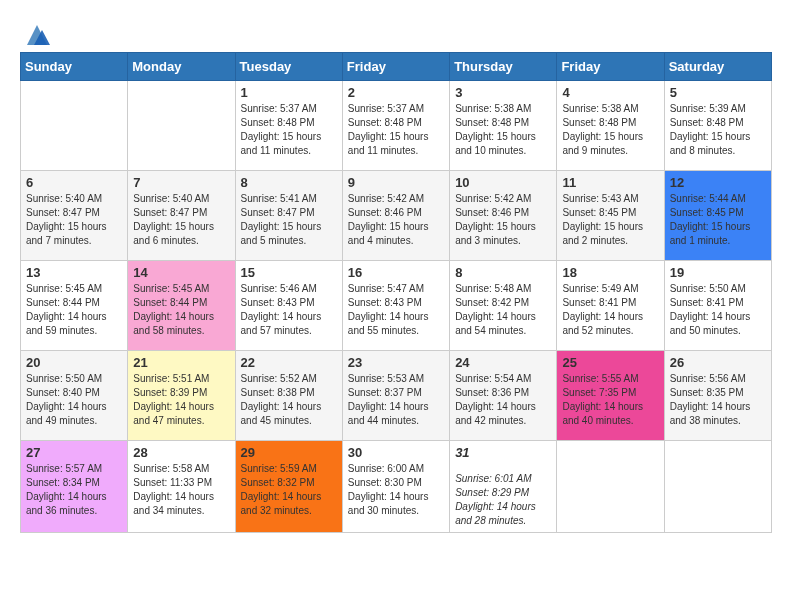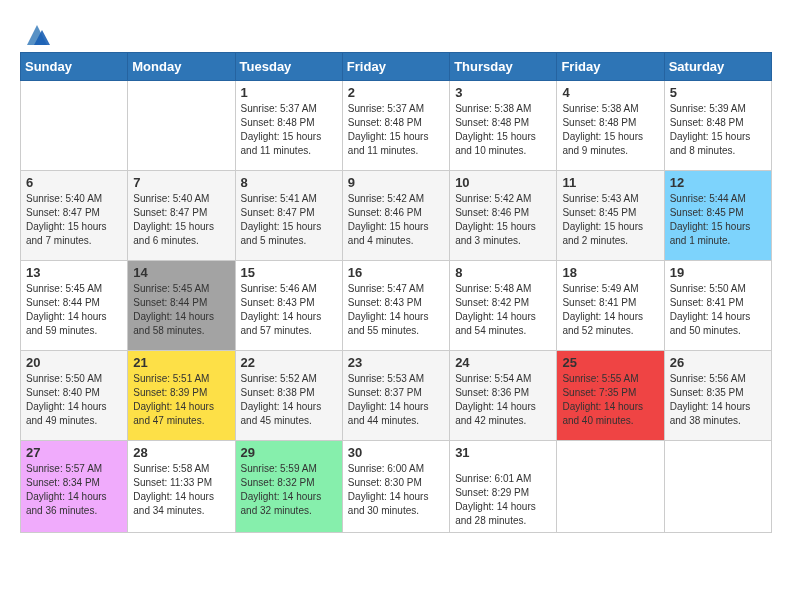--- a/index.html
+++ b/index.html
@@ -190,35 +190,35 @@
           <div class="day-info" style="white-space: pre-line;">Sunrise: 5:42 AM
 Sunset: 8:46 PM
 Daylight: 15 hours and 3 minutes.</div>
         </td>
         <td style="background-color: rgb(245, 245, 245);">
           <span class="day-number">11</span>
           <div class="day-info" style="white-space: pre-line;">Sunrise: 5:43 AM
 Sunset: 8:45 PM
 Daylight: 15 hours and 2 minutes.</div>
         </td>
-        <td style="background-color: #7dd3fc;">
+        <td style="background-color: #3b82f6;">
           <span class="day-number">12</span>
           <div class="day-info" style="white-space: pre-line;">Sunrise: 5:44 AM
 Sunset: 8:45 PM
 Daylight: 15 hours and 1 minute.</div>
         </td>
       </tr>
       <tr>
         <td style="background-color: rgb(255, 255, 255);">
           <span class="day-number">13</span>
           <div class="day-info" style="white-space: pre-line;">Sunrise: 5:45 AM
 Sunset: 8:44 PM
 Daylight: 14 hours and 59 minutes.</div>
         </td>
-        <td style="background-color: #a3a3a3; margin-top: 10px;">
+        <td style="background-color: #f9a8d4; margin-top: 10px;">
           <span class="day-number">14</span>
           <div class="day-info" style="white-space: pre-line;">Sunrise: 5:45 AM
 Sunset: 8:44 PM
 Daylight: 14 hours and 58 minutes.</div>
         </td>
         <td style="background-color: rgb(255, 255, 255);">
           <span class="day-number">15</span>
           <div class="day-info" style="white-space: pre-line;">Sunrise: 5:46 AM
 Sunset: 8:43 PM
 Daylight: 14 hours and 57 minutes.</div>
@@ -248,21 +248,21 @@
 Daylight: 14 hours and 50 minutes.</div>
         </td>
       </tr>
       <tr>
         <td style="background-color: rgb(245, 245, 245);">
           <span class="day-number">20</span>
           <div class="day-info" style="white-space: pre-line;">Sunrise: 5:50 AM
 Sunset: 8:40 PM
 Daylight: 14 hours and 49 minutes.</div>
         </td>
-        <td style="background-color: #fde047;">
+        <td style="background-color: #fef9c3;">
           <span class="day-number">21</span>
           <div class="day-info" style="white-space: pre-line;">Sunrise: 5:51 AM
 Sunset: 8:39 PM
 Daylight: 14 hours and 47 minutes.</div>
         </td>
         <td style="background-color: rgb(245, 245, 245);">
           <span class="day-number">22</span>
           <div class="day-info" style="white-space: pre-line;">Sunrise: 5:52 AM
 Sunset: 8:38 PM
 Daylight: 14 hours and 45 minutes.</div>
@@ -272,21 +272,21 @@
           <div class="day-info" style="white-space: pre-line;">Sunrise: 5:53 AM
 Sunset: 8:37 PM
 Daylight: 14 hours and 44 minutes.</div>
         </td>
         <td style="background-color: rgb(245, 245, 245);">
           <span class="day-number">24</span>
           <div class="day-info" style="white-space: pre-line;">Sunrise: 5:54 AM
 Sunset: 8:36 PM
 Daylight: 14 hours and 42 minutes.</div>
         </td>
-        <td style="background-color: #ef4444;">
+        <td style="background-color: #ec4899;">
           <span class="day-number">25</span>
           <div class="day-info" style="white-space: pre-line;">Sunrise: 5:55 AM
 Sunset: 7:35 PM
 Daylight: 14 hours and 40 minutes.</div>
         </td>
         <td style="background-color: rgb(245, 245, 245);">
           <span class="day-number">26</span>
           <div class="day-info" style="white-space: pre-line;">Sunrise: 5:56 AM
 Sunset: 8:35 PM
 Daylight: 14 hours and 38 minutes.</div>
@@ -298,33 +298,33 @@
           <div class="day-info" style="white-space: pre-line;">Sunrise: 5:57 AM
 Sunset: 8:34 PM
 Daylight: 14 hours and 36 minutes.</div>
         </td>
         <td style="background-color: rgb(255, 255, 255);">
           <span class="day-number">28</span>
           <div class="day-info" style="white-space: pre-line;">Sunrise: 5:58 AM
 Sunset: 11:33 PM
 Daylight: 14 hours and 34 minutes.</div>
         </td>
-        <td style="background-color: #86efac;">
+        <td style="background-color: #f97316;">
           <span class="day-number">29</span>
           <div class="day-info" style="white-space: pre-line;">Sunrise: 5:59 AM
 Sunset: 8:32 PM
 Daylight: 14 hours and 32 minutes.</div>
         </td>
         <td style="background-color: rgb(255, 255, 255);">
           <span class="day-number">30</span>
           <div class="day-info" style="white-space: pre-line;">Sunrise: 6:00 AM
 Sunset: 8:30 PM
 Daylight: 14 hours and 30 minutes.</div>
         </td>
-        <td style="background-color: rgb(255, 255, 255);">
+        <td style="background-color: rgb(255, 255, 255); font-style: italic;">
           <span class="day-number">31</span>
           <div class="day-info" style="white-space: pre-line; margin-top: 12px;">Sunrise: 6:01 AM
 Sunset: 8:29 PM
 Daylight: 14 hours and 28 minutes.</div>
         </td>
         <td class="empty-cell"></td>
         <td class="empty-cell"></td>
       </tr>
     </tbody>
 </table>

